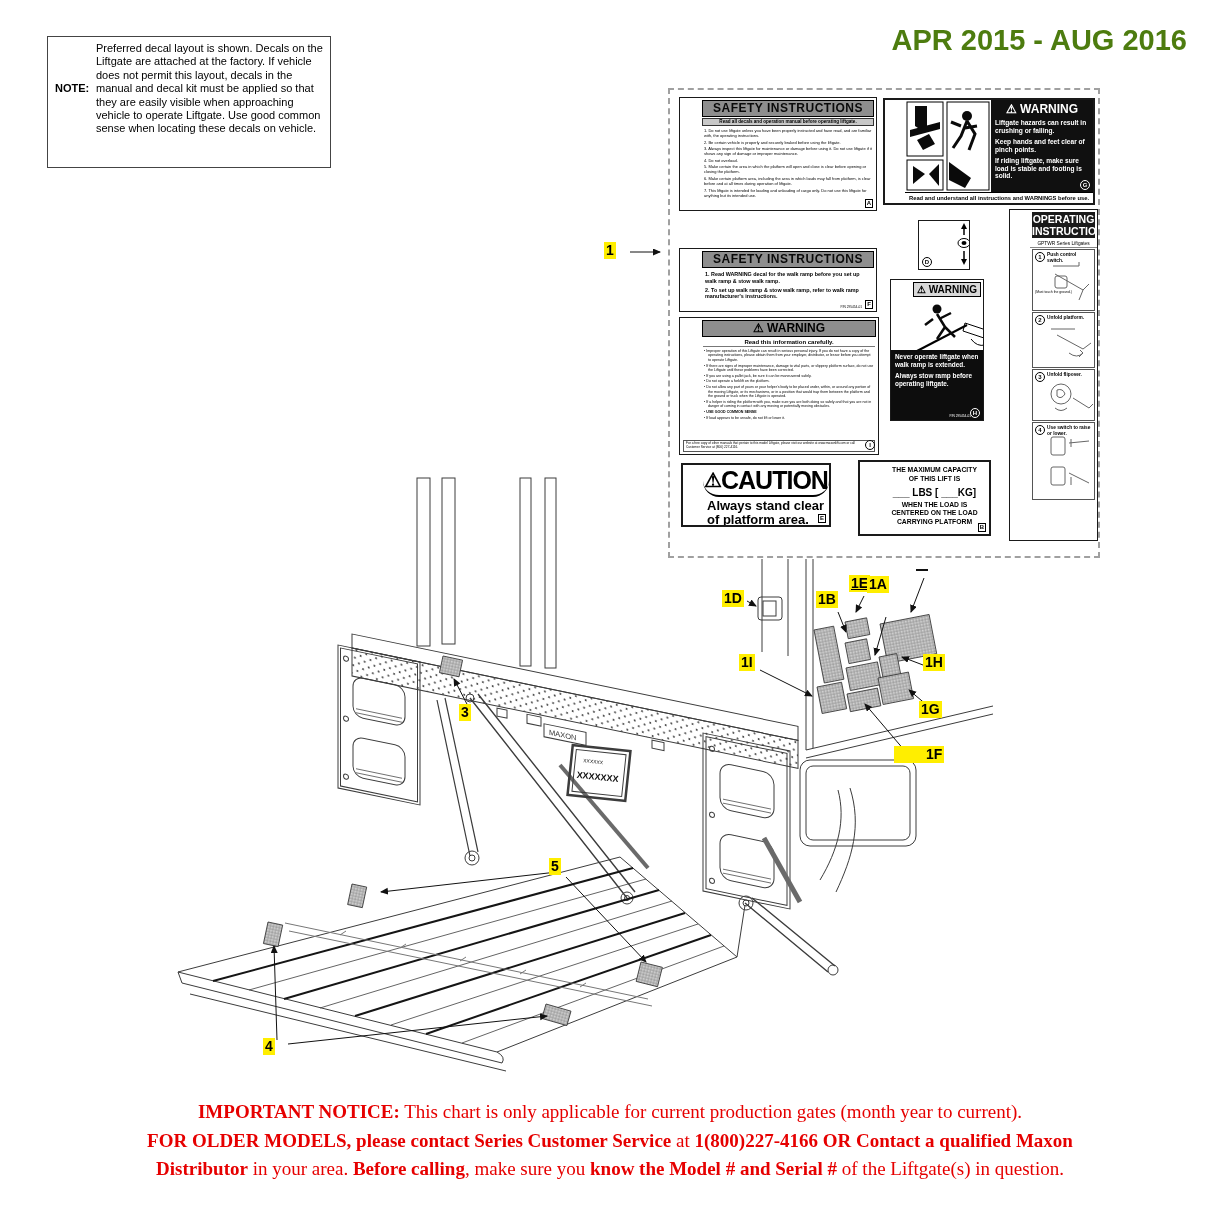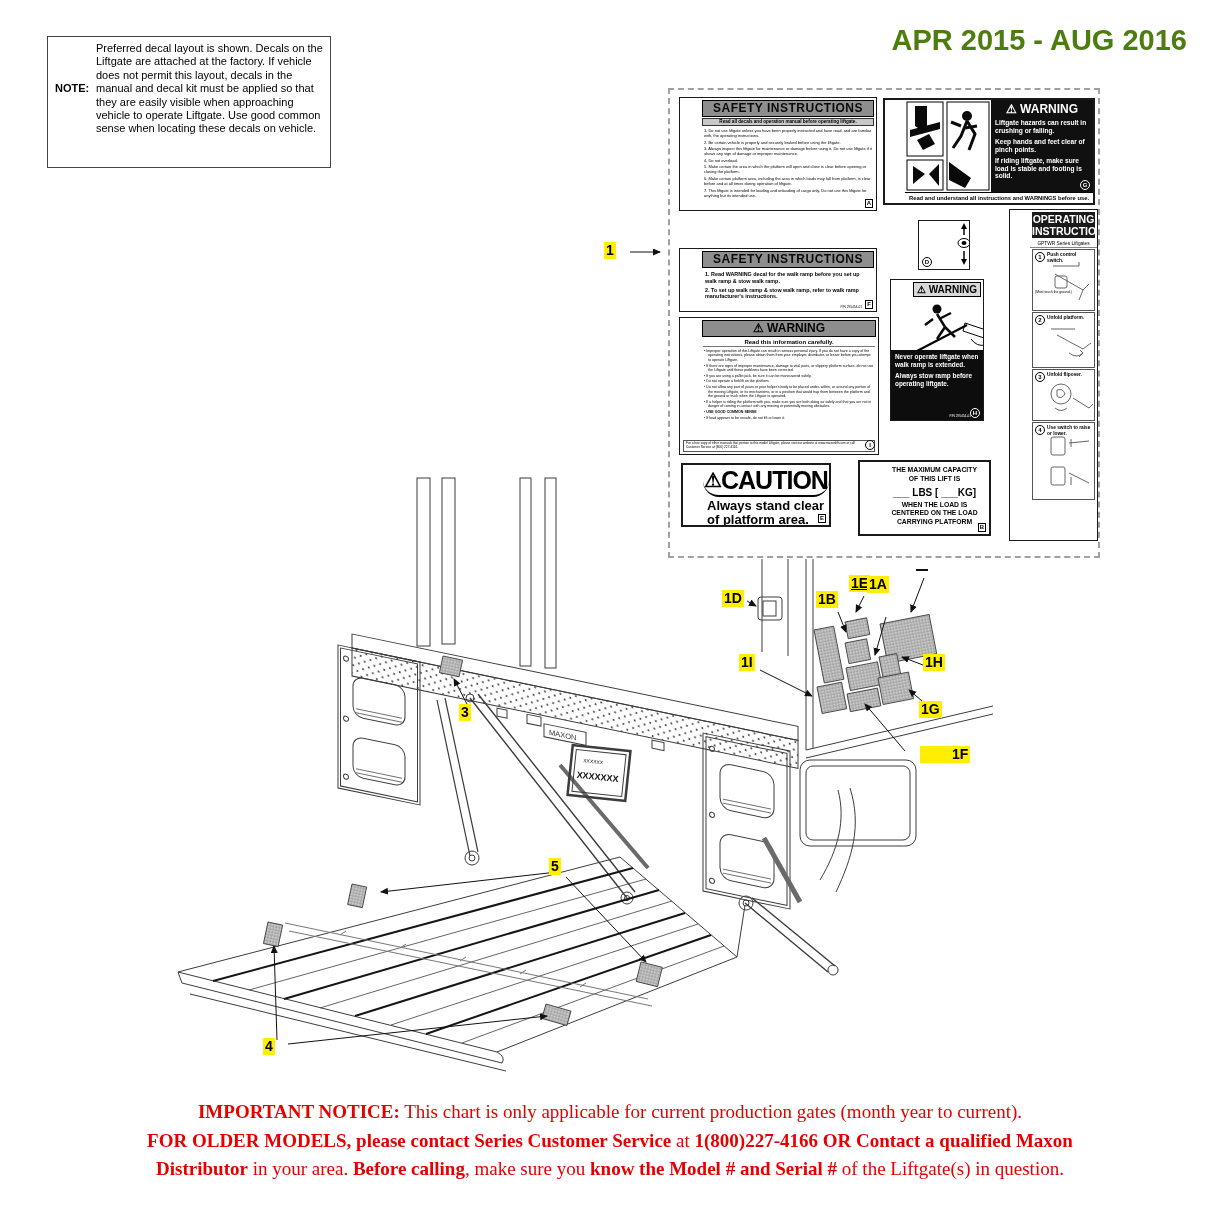--- a/index.html
+++ b/index.html
@@ -425,21 +425,21 @@
   </svg>
 
   <div class="callout" style="left:604px;top:242px;">1</div>
   <div class="callout" style="left:722px;top:590px;">1D</div>
   <div class="callout" style="left:816px;top:591px;">1B</div>
   <div class="callout" style="left:849px;top:575px;text-decoration:underline;">1E</div>
   <div class="callout" style="left:867px;top:576px;">1A</div>
   <div class="callout" style="left:923px;top:654px;">1H</div>
   <div class="callout" style="left:739px;top:654px;">1I</div>
   <div class="callout" style="left:919px;top:701px;">1G</div>
-  <div class="callout" style="left:920px;top:746px;padding-left:32px;">1F</div>
+  <div class="callout" style="left:894px;top:746px;padding-left:32px;">1F</div>
   <div class="callout" style="left:459px;top:704px;">3</div>
   <div class="callout" style="left:549px;top:858px;">5</div>
   <div class="callout" style="left:263px;top:1038px;">4</div>
 
   <div class="notice">
     <div class="notice-line"><span class="seg-b">IMPORTANT NOTICE:</span><span> This chart is only applicable for current production gates (month year to current).</span></div>
     <div class="notice-line"><span class="seg-b">FOR OLDER MODELS, please contact Series Customer Service</span><span> at </span><span class="seg-b">1(800)227-4166 OR Contact a qualified Maxon</span></div>
     <div class="notice-line"><span class="seg-b">Distributor</span><span> in your area. </span><span class="seg-b">Before calling</span><span>, make sure you </span><span class="seg-b">know the Model # and Serial #</span><span> of the Liftgate(s) in question.</span></div>
   </div>
 

